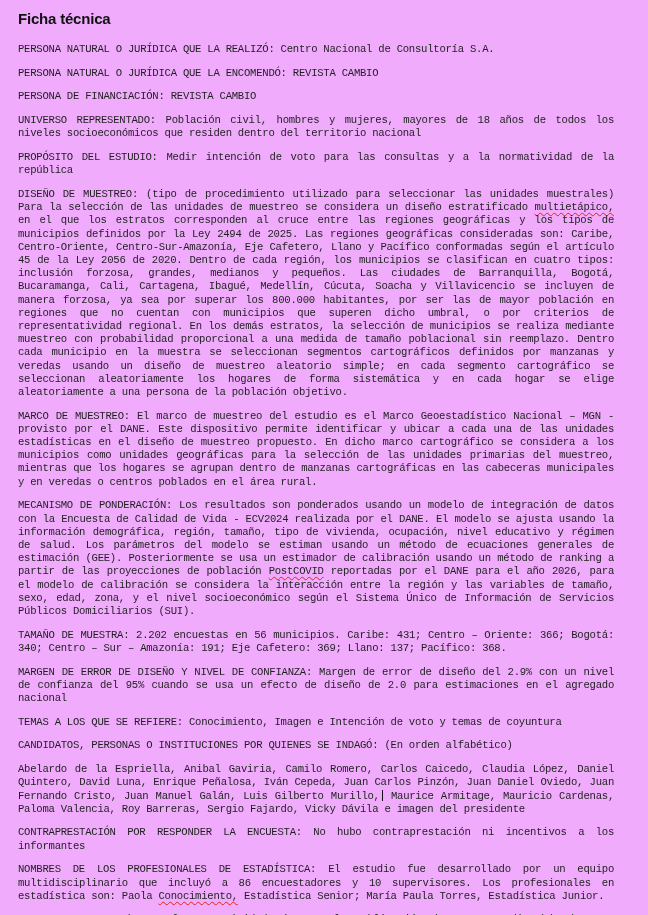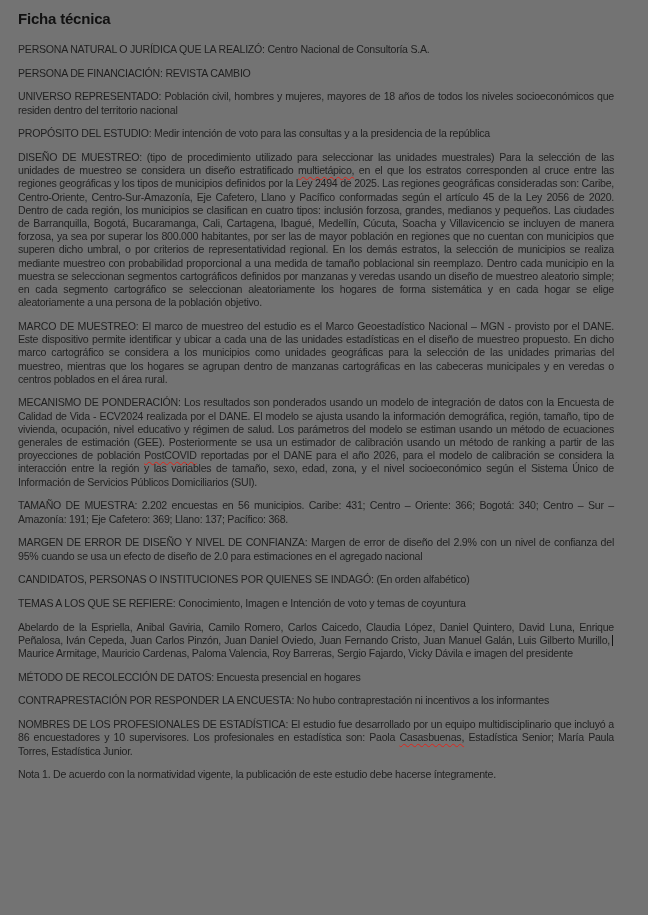--- a/index.html
+++ b/index.html
@@ -13,36 +13,37 @@
     height: 915px;
     overflow: hidden;
     font-family: "Liberation Sans", "DejaVu Sans", sans-serif;
     color: #1f1f1f;
   }
   .page {
     box-sizing: border-box;
     width: 648px;
     height: 915px;
     padding: 10px 34px 0 18px;
-    background: #737373;
+    background: #f0abfc;
   }
   .doc-title {
     font-size: 15px;
     font-weight: 700;
     letter-spacing: -0.2px;
     margin: 0 0 16px 0;
     color: #111111;
   }
   .para {
     font-size: 10.6px;
     line-height: 13.2px;
     letter-spacing: -0.25px;
     text-align: justify;
     margin: 0 0 10.5px 0;
     color: #1f1f1f;
+    font-family: Liberation Mono, monospace;
   }
   .misspelled {
     text-decoration-line: underline;
     text-decoration-style: wavy;
     text-decoration-color: #e0251b;
     text-decoration-thickness: 1px;
     text-underline-offset: 2px;
     text-decoration-skip-ink: none;
   }
   .caret {
@@ -56,47 +57,47 @@
 </style>
 </head>
 <body>
 
 <div class="page">
 
   <h1 class="doc-title">Ficha técnica</h1>
 
   <p class="para">PERSONA NATURAL O JURÍDICA QUE LA REALIZÓ: Centro Nacional de Consultoría S.A.</p>
 
+  <p class="para">PERSONA NATURAL O JURÍDICA QUE LA ENCOMENDÓ: REVISTA CAMBIO</p>
 
   <p class="para">PERSONA DE FINANCIACIÓN: REVISTA CAMBIO</p>
 
   <p class="para">UNIVERSO REPRESENTADO: Población civil, hombres y mujeres, mayores de 18 años de todos los niveles socioeconómicos que residen dentro del territorio nacional</p>
 
-  <p class="para">PROPÓSITO DEL ESTUDIO: Medir intención de voto para las consultas y a la presidencia de la república</p>
+  <p class="para">PROPÓSITO DEL ESTUDIO: Medir intención de voto para las consultas y a la normatividad de la república</p>
 
   <p class="para"><span>DISEÑO DE MUESTREO: (tipo de procedimiento utilizado para seleccionar las unidades muestrales) Para la selección de las unidades de muestreo se considera un diseño estratificado </span><span class="misspelled">multietápico,</span><span> en el que los estratos corresponden al cruce entre las regiones geográficas y los tipos de municipios definidos por la Ley 2494 de 2025. Las regiones geográficas consideradas son: Caribe, Centro-Oriente, Centro-Sur-Amazonía, Eje Cafetero, Llano y Pacífico conformadas según el artículo 45 de la Ley 2056 de 2020. Dentro de cada región, los municipios se clasifican en cuatro tipos: inclusión forzosa, grandes, medianos y pequeños. Las ciudades de Barranquilla, Bogotá, Bucaramanga, Cali, Cartagena, Ibagué, Medellín, Cúcuta, Soacha y Villavicencio se incluyen de manera forzosa, ya sea por superar los 800.000 habitantes, por ser las de mayor población en regiones que no cuentan con municipios que superen dicho umbral, o por criterios de representatividad regional. En los demás estratos, la selección de municipios se realiza mediante muestreo con probabilidad proporcional a una medida de tamaño poblacional sin reemplazo. Dentro cada municipio en la muestra se seleccionan segmentos cartográficos definidos por manzanas y veredas usando un diseño de muestreo aleatorio simple; en cada segmento cartográfico se seleccionan aleatoriamente los hogares de forma sistemática y en cada hogar se elige aleatoriamente a una persona de la población objetivo.</span></p>
 
   <p class="para">MARCO DE MUESTREO: El marco de muestreo del estudio es el Marco Geoestadístico Nacional – MGN - provisto por el DANE. Este dispositivo permite identificar y ubicar a cada una de las unidades estadísticas en el diseño de muestreo propuesto. En dicho marco cartográfico se considera a los municipios como unidades geográficas para la selección de las unidades primarias del muestreo, mientras que los hogares se agrupan dentro de manzanas cartográficas en las cabeceras municipales y en veredas o centros poblados en el área rural.</p>
 
   <p class="para"><span>MECANISMO DE PONDERACIÓN: Los resultados son ponderados usando un modelo de integración de datos con la Encuesta de Calidad de Vida - ECV2024 realizada por el DANE. El modelo se ajusta usando la información demográfica, región, tamaño, tipo de vivienda, ocupación, nivel educativo y régimen de salud. Los parámetros del modelo se estiman usando un método de ecuaciones generales de estimación (GEE). Posteriormente se usa un estimador de calibración usando un método de ranking a partir de las proyecciones de población </span><span class="misspelled">PostCOVID</span><span> reportadas por el DANE para el año 2026, para el modelo de calibración se considera la interacción entre la región y las variables de tamaño, sexo, edad, zona, y el nivel socioeconómico según el Sistema Único de Información de Servicios Públicos Domiciliarios (SUI).</span></p>
 
   <p class="para">TAMAÑO DE MUESTRA: 2.202 encuestas en 56 municipios. Caribe: 431; Centro – Oriente: 366; Bogotá: 340; Centro – Sur – Amazonía: 191; Eje Cafetero: 369; Llano: 137; Pacífico: 368.</p>
 
   <p class="para">MARGEN DE ERROR DE DISEÑO Y NIVEL DE CONFIANZA: Margen de error de diseño del 2.9% con un nivel de confianza del 95% cuando se usa un efecto de diseño de 2.0 para estimaciones en el agregado nacional</p>
 
+  <p class="para">TEMAS A LOS QUE SE REFIERE: Conocimiento, Imagen e Intención de voto y temas de coyuntura</p>
+
   <p class="para">CANDIDATOS, PERSONAS O INSTITUCIONES POR QUIENES SE INDAGÓ: (En orden alfabético)</p>
-
-  <p class="para">TEMAS A LOS QUE SE REFIERE: Conocimiento, Imagen e Intención de voto y temas de coyuntura</p>
 
   <p class="para"><span>Abelardo de la Espriella, Anibal Gaviria, Camilo Romero, Carlos Caicedo, Claudia López, Daniel Quintero, David Luna, Enrique Peñalosa, Iván Cepeda, Juan Carlos Pinzón, Juan Daniel Oviedo, Juan Fernando Cristo, Juan Manuel Galán, Luis Gilberto Murillo,</span><span class="caret"></span><span> Maurice Armitage, Mauricio Cardenas, Paloma Valencia, Roy Barreras, Sergio Fajardo, Vicky Dávila e imagen del presidente</span></p>
 
 
 
-  <p class="para">MÉTODO DE RECOLECCIÓN DE DATOS: Encuesta presencial en hogares</p>
 
   <p class="para">CONTRAPRESTACIÓN POR RESPONDER LA ENCUESTA: No hubo contraprestación ni incentivos a los informantes</p>
 
-  <p class="para"><span>NOMBRES DE LOS PROFESIONALES DE ESTADÍSTICA: El estudio fue desarrollado por un equipo multidisciplinario que incluyó a 86 encuestadores y 10 supervisores. Los profesionales en estadística son: Paola </span><span class="misspelled">Casasbuenas,</span><span> Estadística Senior; María Paula Torres, Estadística Junior.</span></p>
+  <p class="para"><span>NOMBRES DE LOS PROFESIONALES DE ESTADÍSTICA: El estudio fue desarrollado por un equipo multidisciplinario que incluyó a 86 encuestadores y 10 supervisores. Los profesionales en estadística son: Paola </span><span class="misspelled">Conocimiento,</span><span> Estadística Senior; María Paula Torres, Estadística Junior.</span></p>
 
 
   <p class="para">Nota 1. De acuerdo con la normatividad vigente, la publicación de este estudio debe hacerse íntegramente.</p>
 
 </div>
 
 </body></html>

